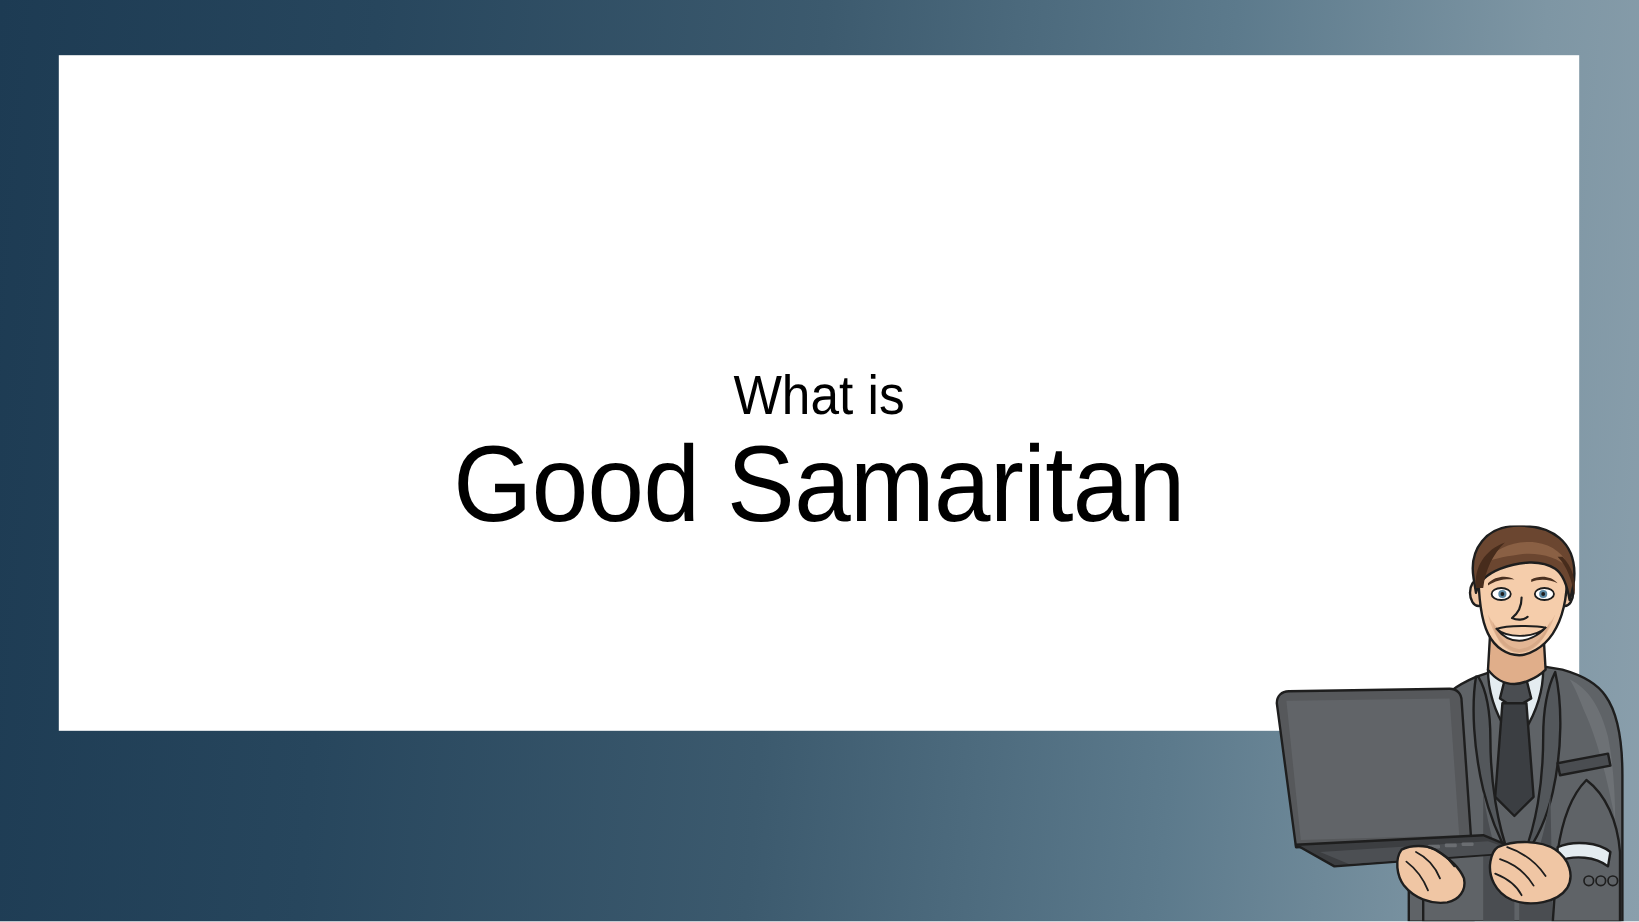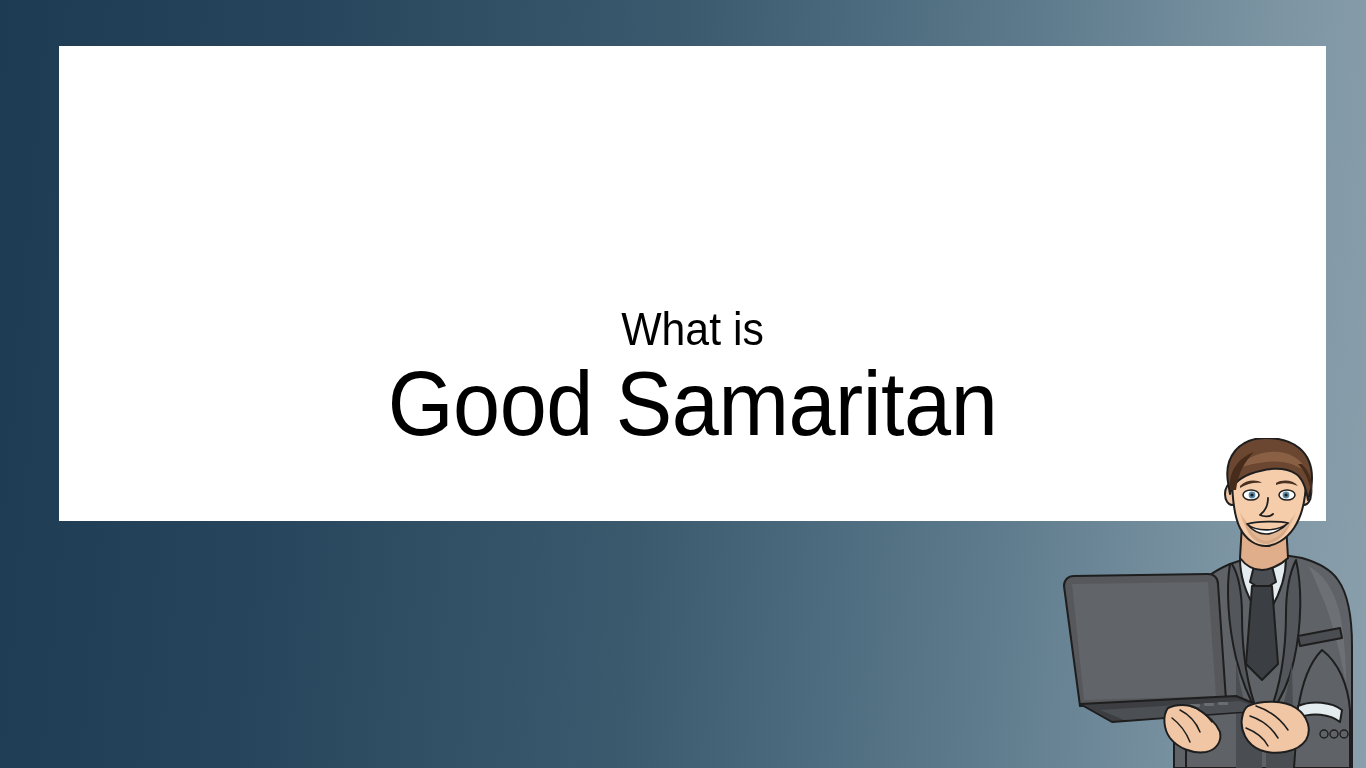--- a/index.html
+++ b/index.html
@@ -18,24 +18,24 @@
     position: relative;
     width: 1366px;
     height: 768px;
     overflow: hidden;
     background: linear-gradient(95deg, #1d3b53 0%, #27465d 22%, #3c5a6e 48%, #5c7a8c 72%, #7e96a4 90%, #8a9fac 100%);
   }
 
   
   #card {
     position: absolute;
-    left: 59px;
+    left: 49px;
     top: 46px;
     width: 1267px;
-    height: 475px;
+    height: 563px;
     background: #ffffff;
   }
 
   
   #title-block {
     position: absolute;
     left: 0;
     top: 0;
     width: 1267px;
     text-align: center;

